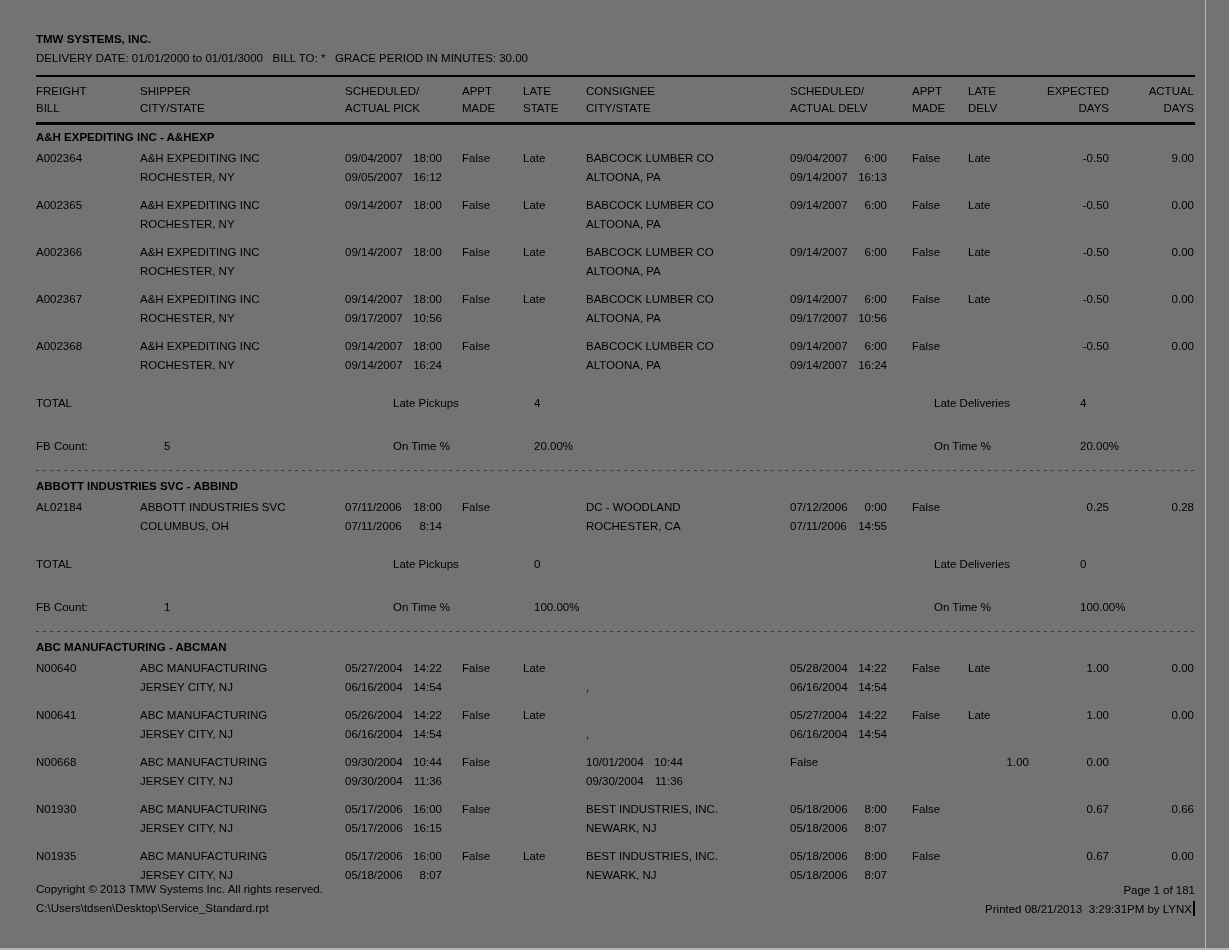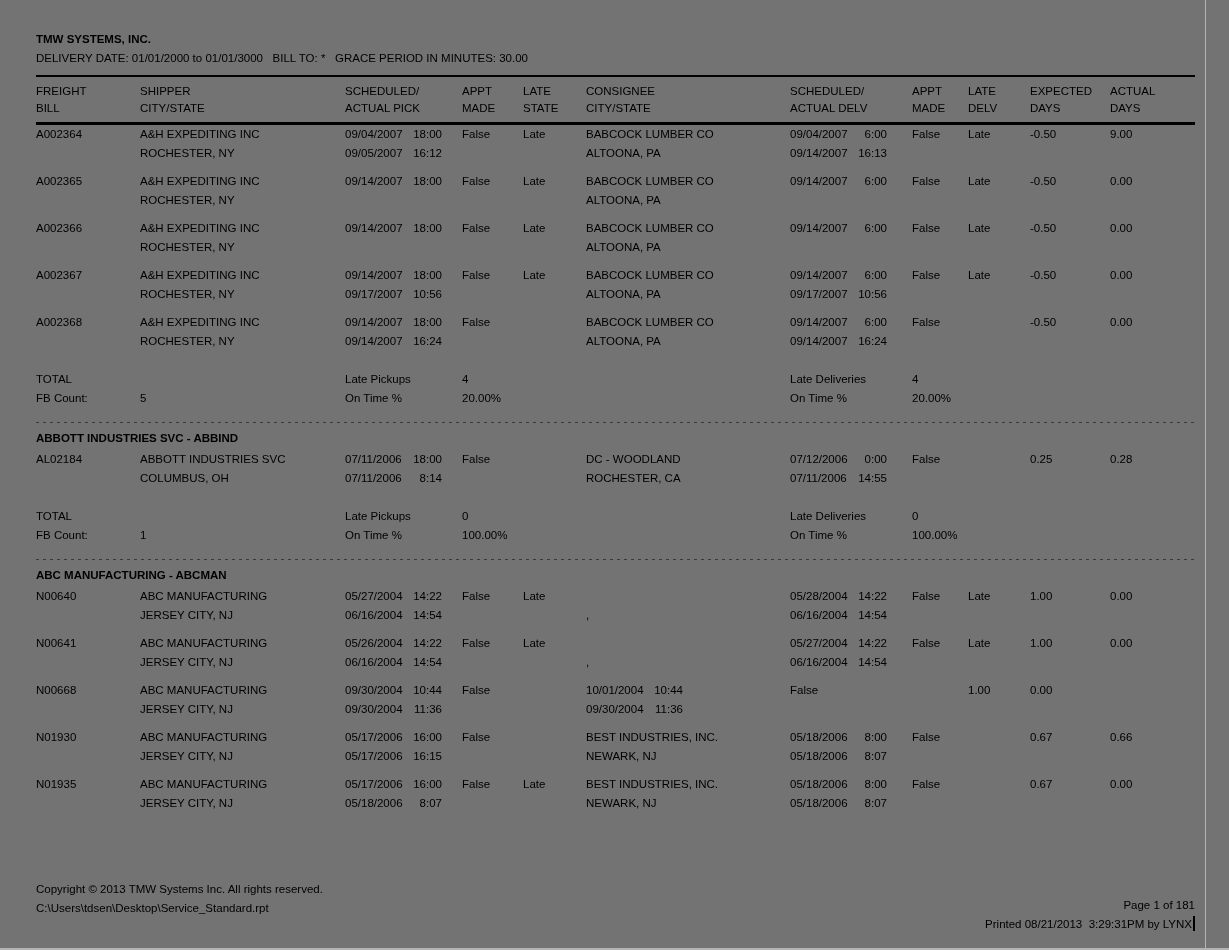--- a/index.html
+++ b/index.html
@@ -9,34 +9,34 @@
   .content { width:1159px; }
   .pre { white-space:pre; }
   .hdr-company { font-weight:bold; line-height:19px; }
   .hdr-title { font-weight:bold; line-height:19px; }
   .hdr-params { line-height:19px; }
   .rule-top { border-top:2px solid #000; margin-top:7px; }
   .rule-bot { border-top:3px solid #000; }
   .grid { display:grid; grid-template-columns:104px 205px 117px 61px 63px 204px 122px 56px 62px 80px 85px; }
   .colhead { padding:6px 0 5px 0; }
   .colhead .cell div { line-height:17px; }
-  .cell.r, .num { text-align:left; padding-right:1px; }
+  .cell.r, .num { text-align:right; padding-right:1px; }
   .groups { }
   .group-header { font-weight:bold; line-height:17px; margin:4px 0 3px 0; }
   .row { margin:0 0 9px 0; }
   .row .cell div { line-height:19px; min-height:19px; }
   .dt .d { display:inline-block; min-width:64px; }
   .dt .t { display:inline-block; width:33px; text-align:right; }
-  .totals { margin:19px 0 14px 0; }
+  .totals { margin:19px 0 14px 0;gap:24px; }
   .totals > div { line-height:19px; }
   .divider { height:1px; margin:10px 0 7px 0;
     background:repeating-linear-gradient(to right,#3a3a3a 0 3px,transparent 3px 7px); }
   .footer { position:absolute; left:36px; top:880px; width:1159px; }
   .footer .fl { line-height:19px; }
-  .footer-right { position:absolute; right:0; top:16px; text-align:right; }
+  .footer-right { position:absolute; right:0; top:1px; text-align:right; }
   .footer-right .fl { line-height:19px; }
   .caret { display:inline-block; width:2px; height:15px; background:#000; vertical-align:-3px; margin-left:1px; }
   .edge-right { position:absolute; top:0; bottom:0; left:1205px; width:1px; background:#b4b4b4; }
   .edge-bottom { position:absolute; left:0; right:0; bottom:0; height:2px; background:#b4b4b4; }
 </style>
 </head>
 <body>
 
 <div class="page">
   <div class="content">
@@ -86,20 +86,21 @@
           <div>DAYS</div>
         </div>
         <div class="cell r">
           <div>ACTUAL</div>
           <div>DAYS</div>
         </div>
       </div>
     <div class="rule-bot"></div>
 
     <div class="groups" id="groups">
+        <div class="group-header">A&amp;H EXPEDITING INC - A&amp;HEXP</div>
         <div class="grid row">
           <div class="cell">
             <div>A002364</div>
             <div></div>
           </div>
           <div class="cell">
             <div>A&amp;H EXPEDITING INC</div>
             <div>ROCHESTER, NY</div>
           </div>
           <div class="cell dt">

